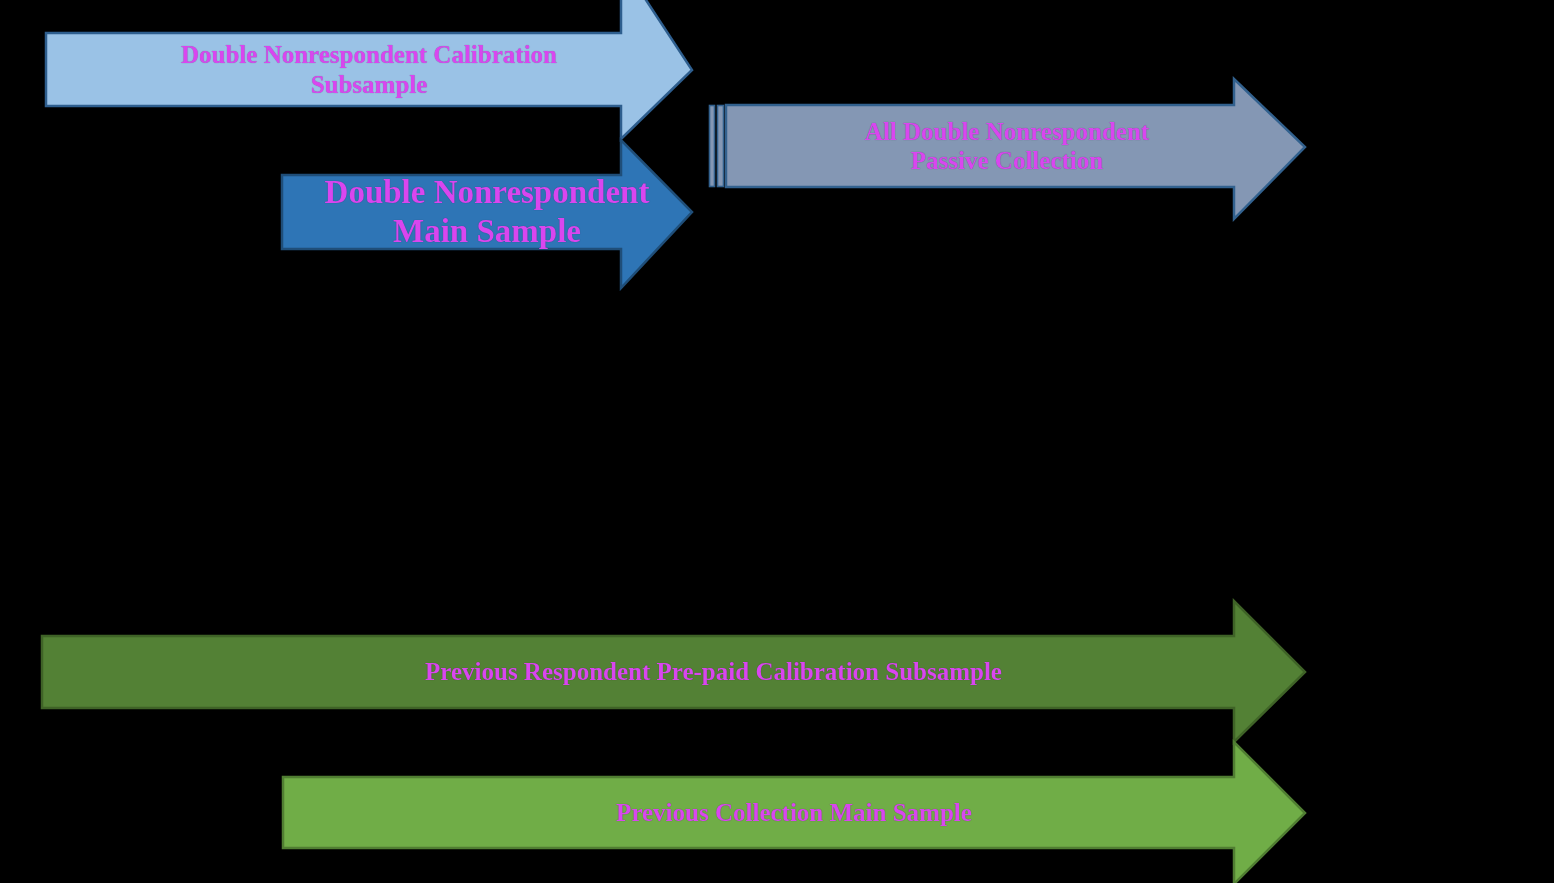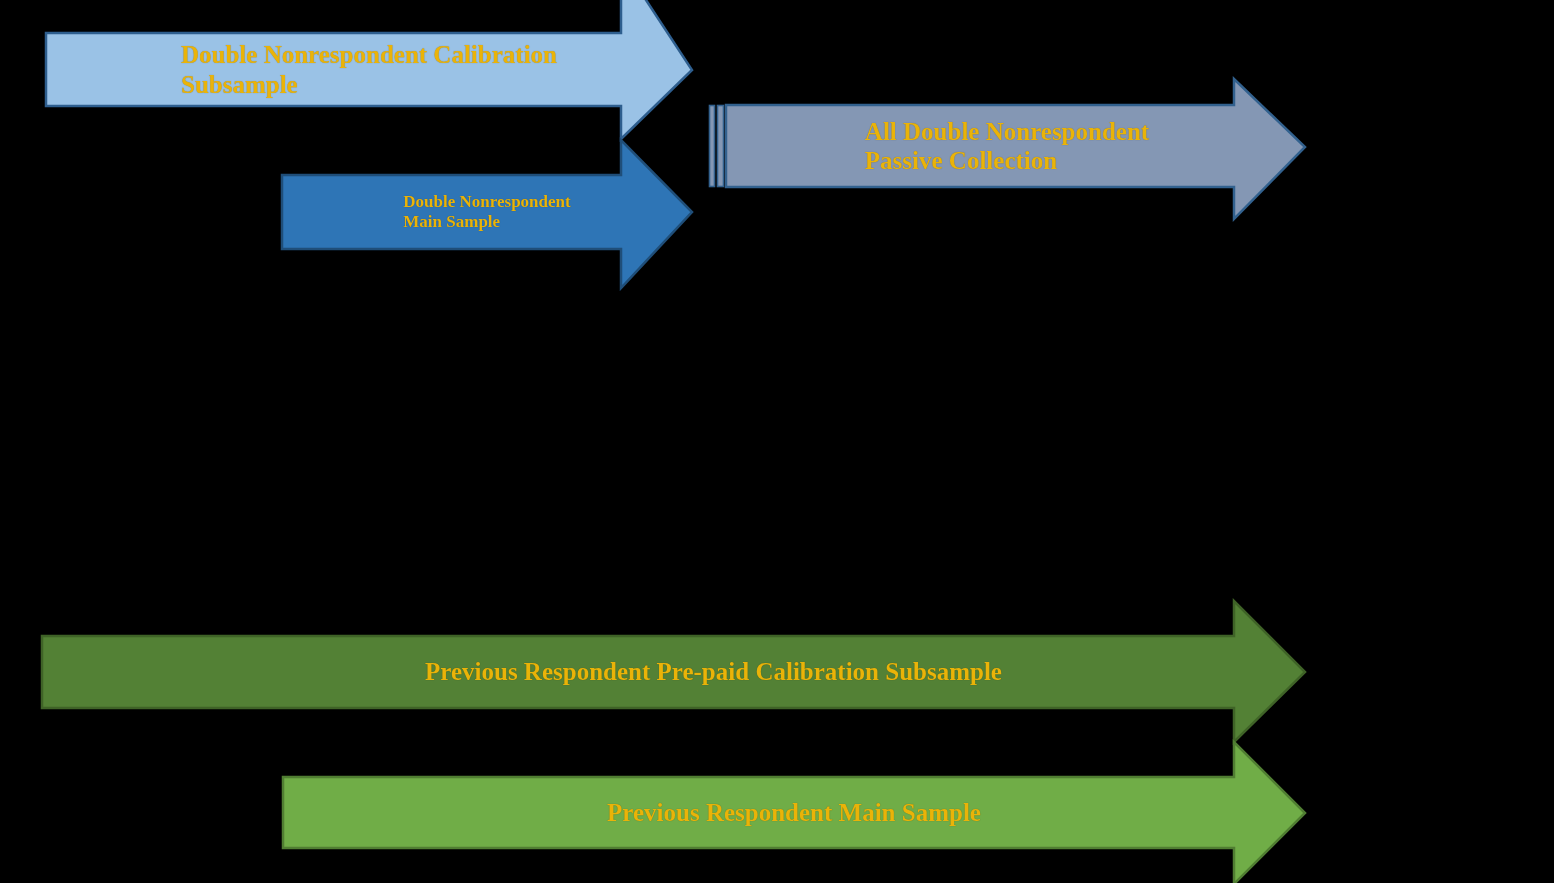--- a/index.html
+++ b/index.html
@@ -22,35 +22,35 @@
     top: 0;
     left: 0;
     width: 1554px;
     height: 883px;
   }
   .arrow-label {
     position: absolute;
     display: flex;
     align-items: center;
     justify-content: center;
-    text-align: left;
-    color: #eab308;
+    text-align: center;
+    color: #d946ef;
     font-weight: bold;
     line-height: 1.17;
     text-shadow: 0 0 1px rgba(0,0,0,0.35);
     pointer-events: none;
     white-space: pre-line;
   }
   .lbl-dn-calibration {
     left: 46px;  top: 33px;  width: 646px; height: 73px;
     font-size: 25px;
   }
   .lbl-dn-main {
     left: 282px; top: 175px; width: 410px; height: 74px;
-    font-size: 17px;
+    font-size: 33px;
   }
   .lbl-all-dn-passive {
     left: 709px; top: 105px; width: 596px; height: 82px;
     font-size: 25px;
   }
   .lbl-prev-prepaid {
     left: 42px;  top: 636px; width: 1263px; height: 72px;
     font-size: 25px;
     margin-left: 40px;
   }
@@ -84,15 +84,15 @@
 Subsample</div>
 
   <div class="arrow-label lbl-dn-main">Double Nonrespondent
 Main Sample</div>
 
   <div class="arrow-label lbl-all-dn-passive">All Double Nonrespondent
 Passive Collection</div>
 
   <div class="arrow-label lbl-prev-prepaid">Previous Respondent Pre-paid Calibration Subsample</div>
 
-  <div class="arrow-label lbl-prev-main">Previous Respondent Main Sample</div>
+  <div class="arrow-label lbl-prev-main">Previous Collection Main Sample</div>
 
 </div>
 
 </body></html>

